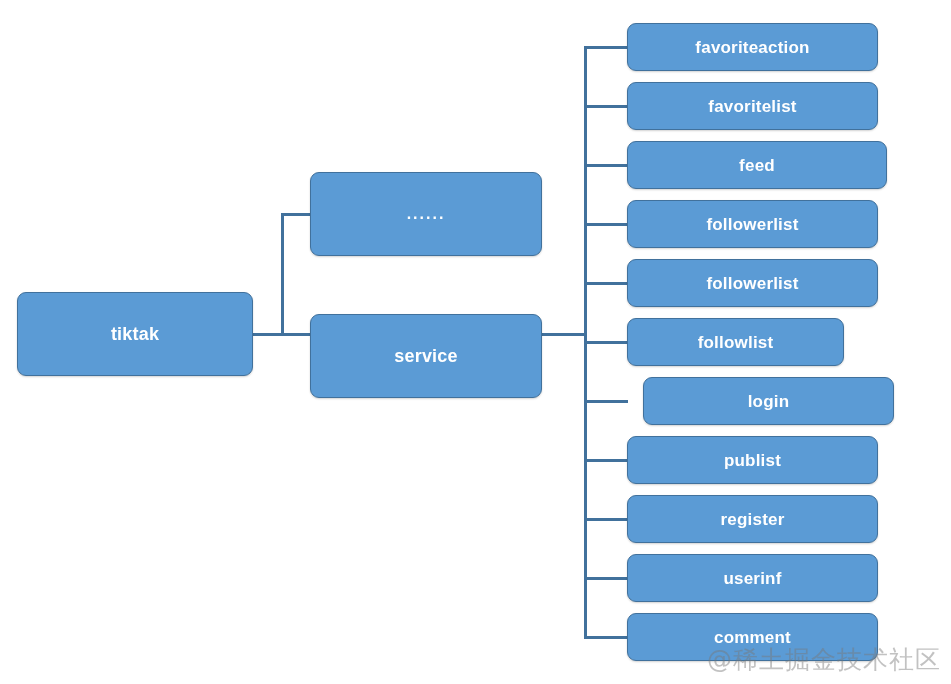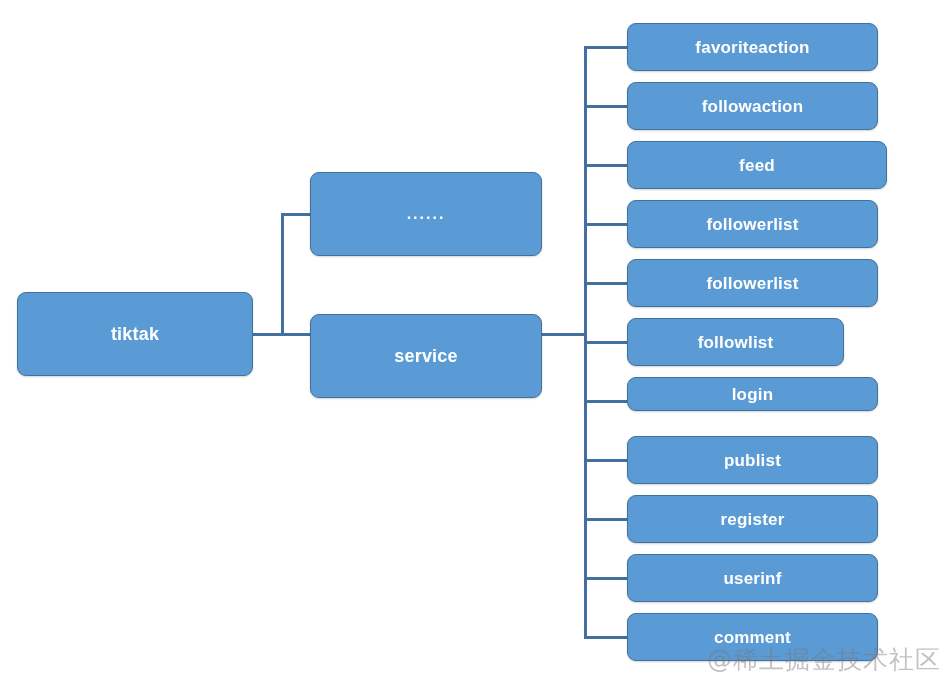--- a/index.html
+++ b/index.html
@@ -104,35 +104,35 @@
     <span class="node-label">......</span>
   </div>
   <div class="node branch" style="left:310px; top:292px; width:232px; height:84px;margin-top:22px;">
     <span class="node-label">service</span>
   </div>
 
   <div class="node leaf" style="left:627px; top:23px; width:251px; height:48px;">
     <span class="node-label">favoriteaction</span>
   </div>
   <div class="node leaf" style="left:627px; top:82px; width:251px; height:48px;">
-    <span class="node-label">followaction</span>
+    <span class="node-label">favoritelist</span>
   </div>
   <div class="node leaf" style="left:627px; top:141px; width:260px; height:48px;">
     <span class="node-label">feed</span>
   </div>
   <div class="node leaf" style="left:627px; top:200px; width:251px; height:48px;">
     <span class="node-label">followerlist</span>
   </div>
   <div class="node leaf" style="left:627px; top:259px; width:251px; height:48px;">
     <span class="node-label">followerlist</span>
   </div>
   <div class="node leaf" style="left:627px; top:318px; width:217px; height:48px;">
     <span class="node-label">followlist</span>
   </div>
-  <div class="node leaf" style="left:627px; top:377px; width:251px; height:34px;">
+  <div class="node leaf" style="left:643px; top:377px; width:251px; height:48px;">
     <span class="node-label">login</span>
   </div>
   <div class="node leaf" style="left:627px; top:436px; width:251px; height:48px;">
     <span class="node-label">publist</span>
   </div>
   <div class="node leaf" style="left:627px; top:495px; width:251px; height:48px;">
     <span class="node-label">register</span>
   </div>
   <div class="node leaf" style="left:627px; top:554px; width:251px; height:48px;">
     <span class="node-label">userinf</span>

